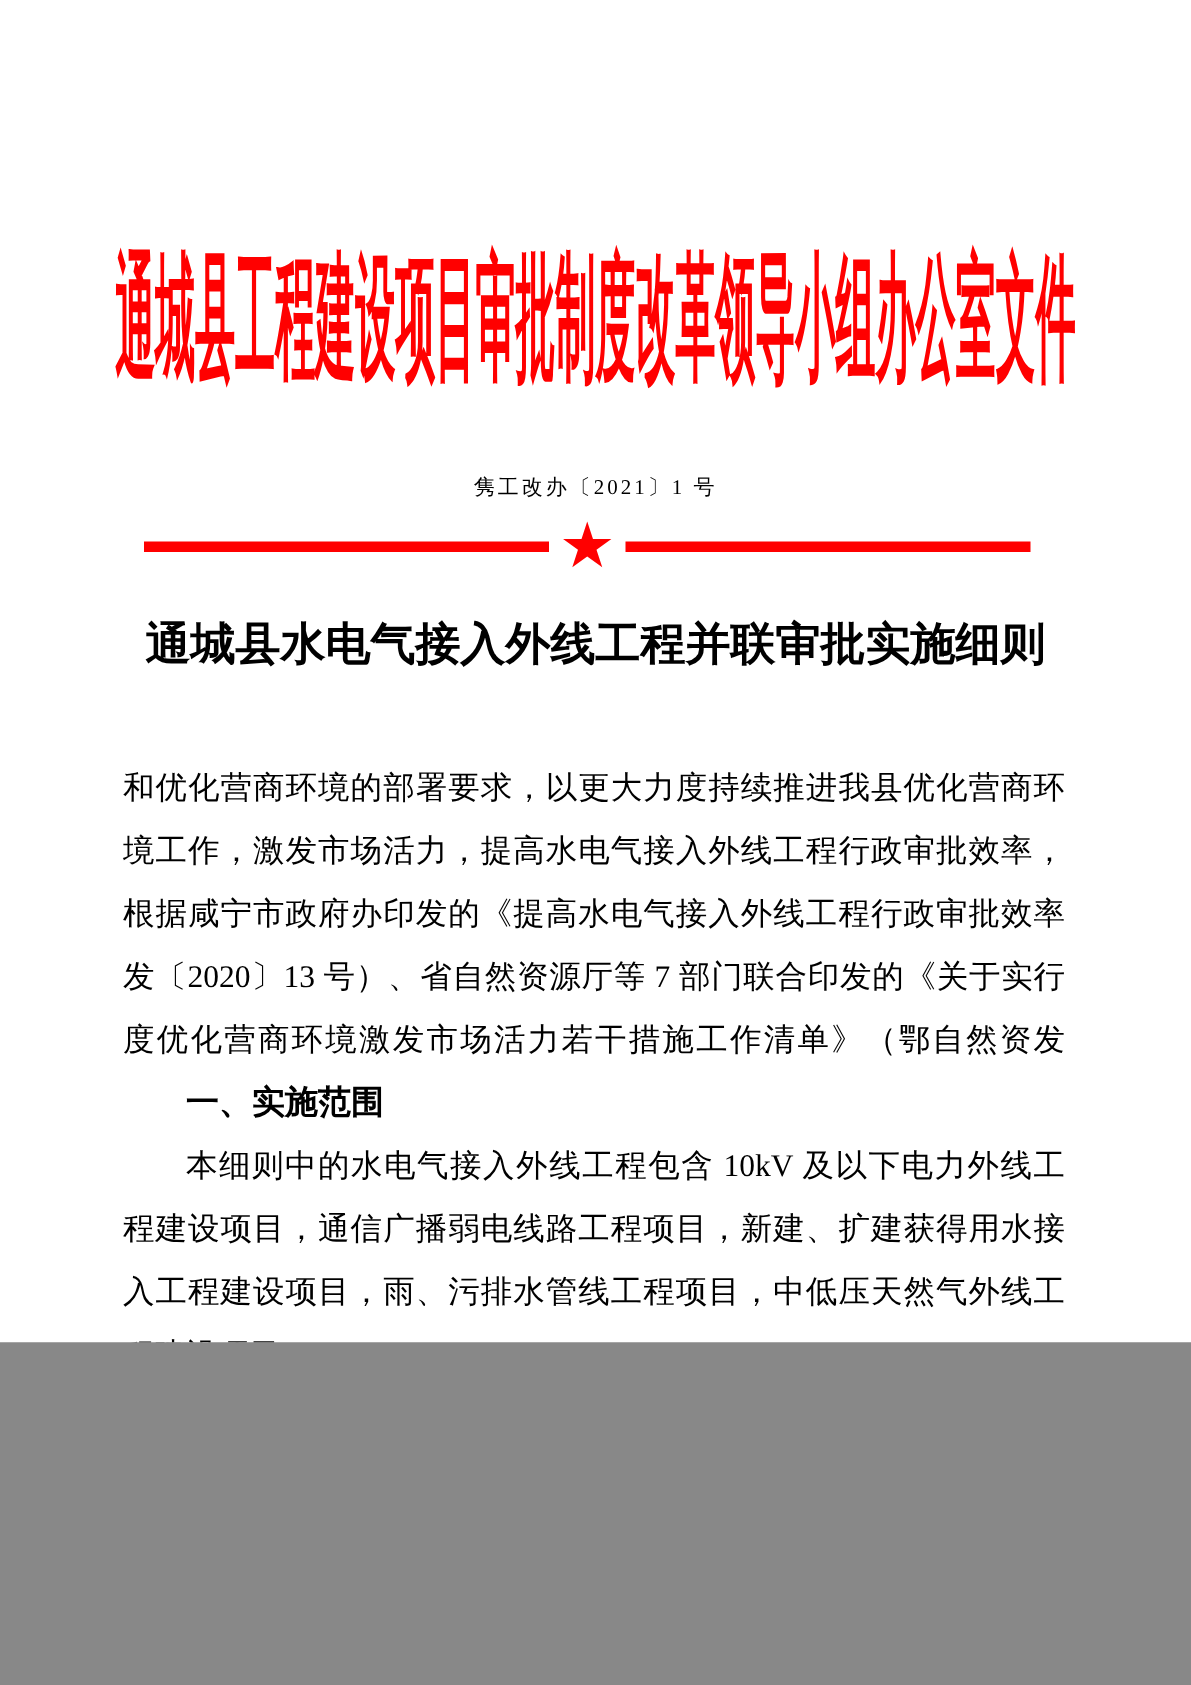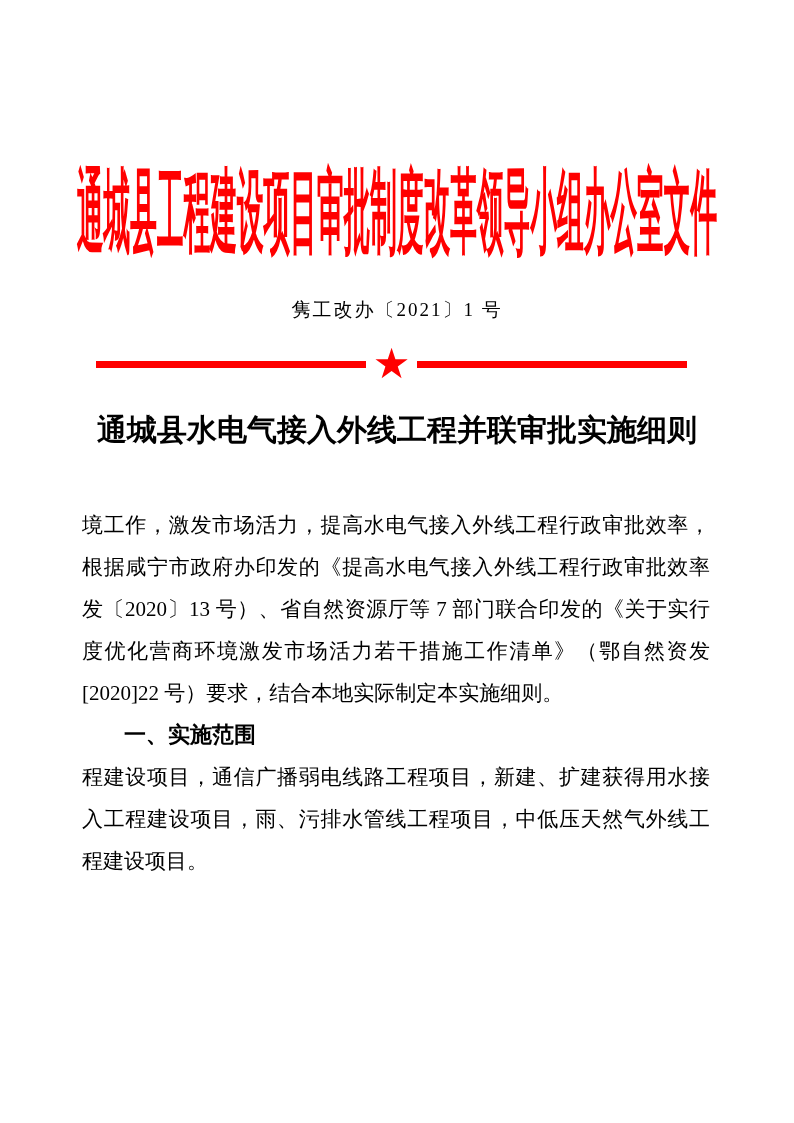--- a/index.html
+++ b/index.html
@@ -1,20 +1,20 @@
 <!DOCTYPE html>
 <html><head>
 <meta charset="utf-8">
 <style>
   * { margin: 0; padding: 0; box-sizing: border-box; }
   html, body { background: #888; }
   .page {
     position: relative;
     width: 794px;
-    height: 1123px;
+    height: 895px;
     margin: 0 auto;
     background: #ffffff;
     overflow: hidden;
     font-family: "Liberation Serif", "DejaVu Serif", serif;
     color: #000000;
   }
 
   
   .agency-wrap {
     position: absolute;
@@ -33,25 +33,25 @@
     font-size: 92px;
     line-height: 96px;
     color: #ff0000;
     transform-origin: center top;
     transform: translateX(-50%) scaleX(0.29);
   }
 
   
   .doc-number {
     position: absolute;
-    top: 296px;
+    top: 312px;
     left: 0;
     right: 0;
     text-align: center;
-    font-size: 19px;
+    font-size: 14px;
     letter-spacing: 2px;
     line-height: 28px;
   }
 
   
   .divider {
     position: absolute;
     top: 345px;
     left: 96px;
     right: 107px;
@@ -125,26 +125,27 @@
 
   <div class="divider">
     <span class="bar"></span>
     <span class="star">★</span>
     <span class="bar"></span>
   </div>
 
   <div class="doc-title">通城县水电气接入外线工程并联审批实施细则</div>
 
   <div class="body-block">
+    <div class="bodyline fill">和优化营商环境的部署要求，以更大力度持续推进我县优化营商环</div>
     <div class="bodyline fill">境工作，激发市场活力，提高水电气接入外线工程行政审批效率，</div>
     <div class="bodyline fill">根据咸宁市政府办印发的《提高水电气接入外线工程行政审批效率</div>
     <div class="bodyline fill">发〔2020〕13 号）、省自然资源厅等 7 部门联合印发的《关于实行</div>
     <div class="bodyline fill">度优化营商环境激发市场活力若干措施工作清单》（鄂自然资发</div>
-    <div class="bodyline">[2020]22 号）要求，结合本地实际制定本实施细则。</div>
 
     <div class="bodyline heading indent">一、实施范围</div>
 
+    <div class="bodyline fill indent">本细则中的水电气接入外线工程包含 10kV 及以下电力外线工</div>
     <div class="bodyline fill">程建设项目，通信广播弱电线路工程项目，新建、扩建获得用水接</div>
     <div class="bodyline fill">入工程建设项目，雨、污排水管线工程项目，中低压天然气外线工</div>
     <div class="bodyline">程建设项目。</div>
   </div>
 
 </div>
 
 </body></html>

